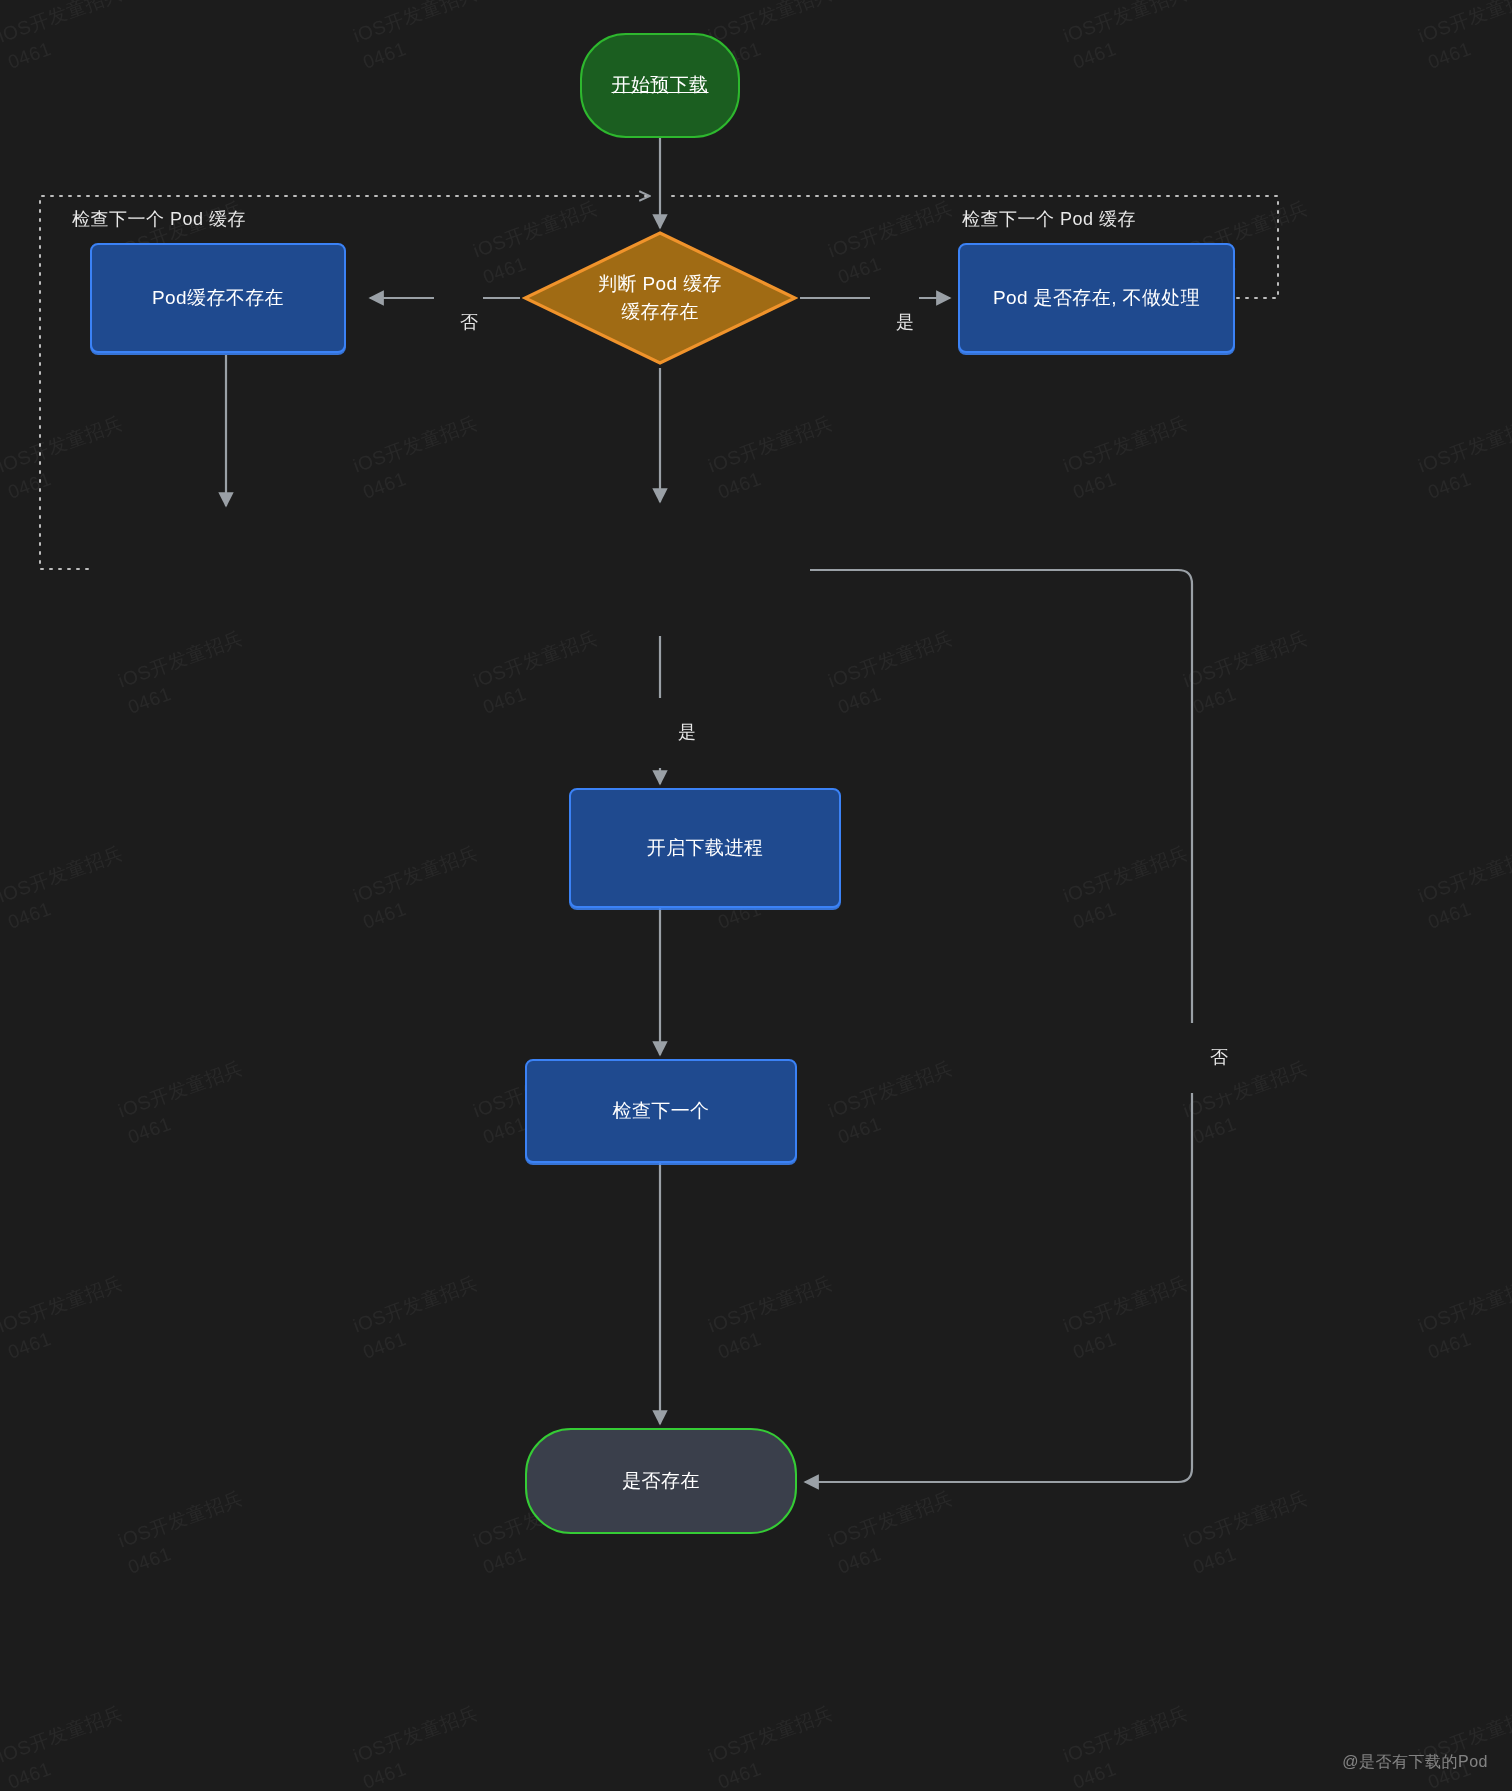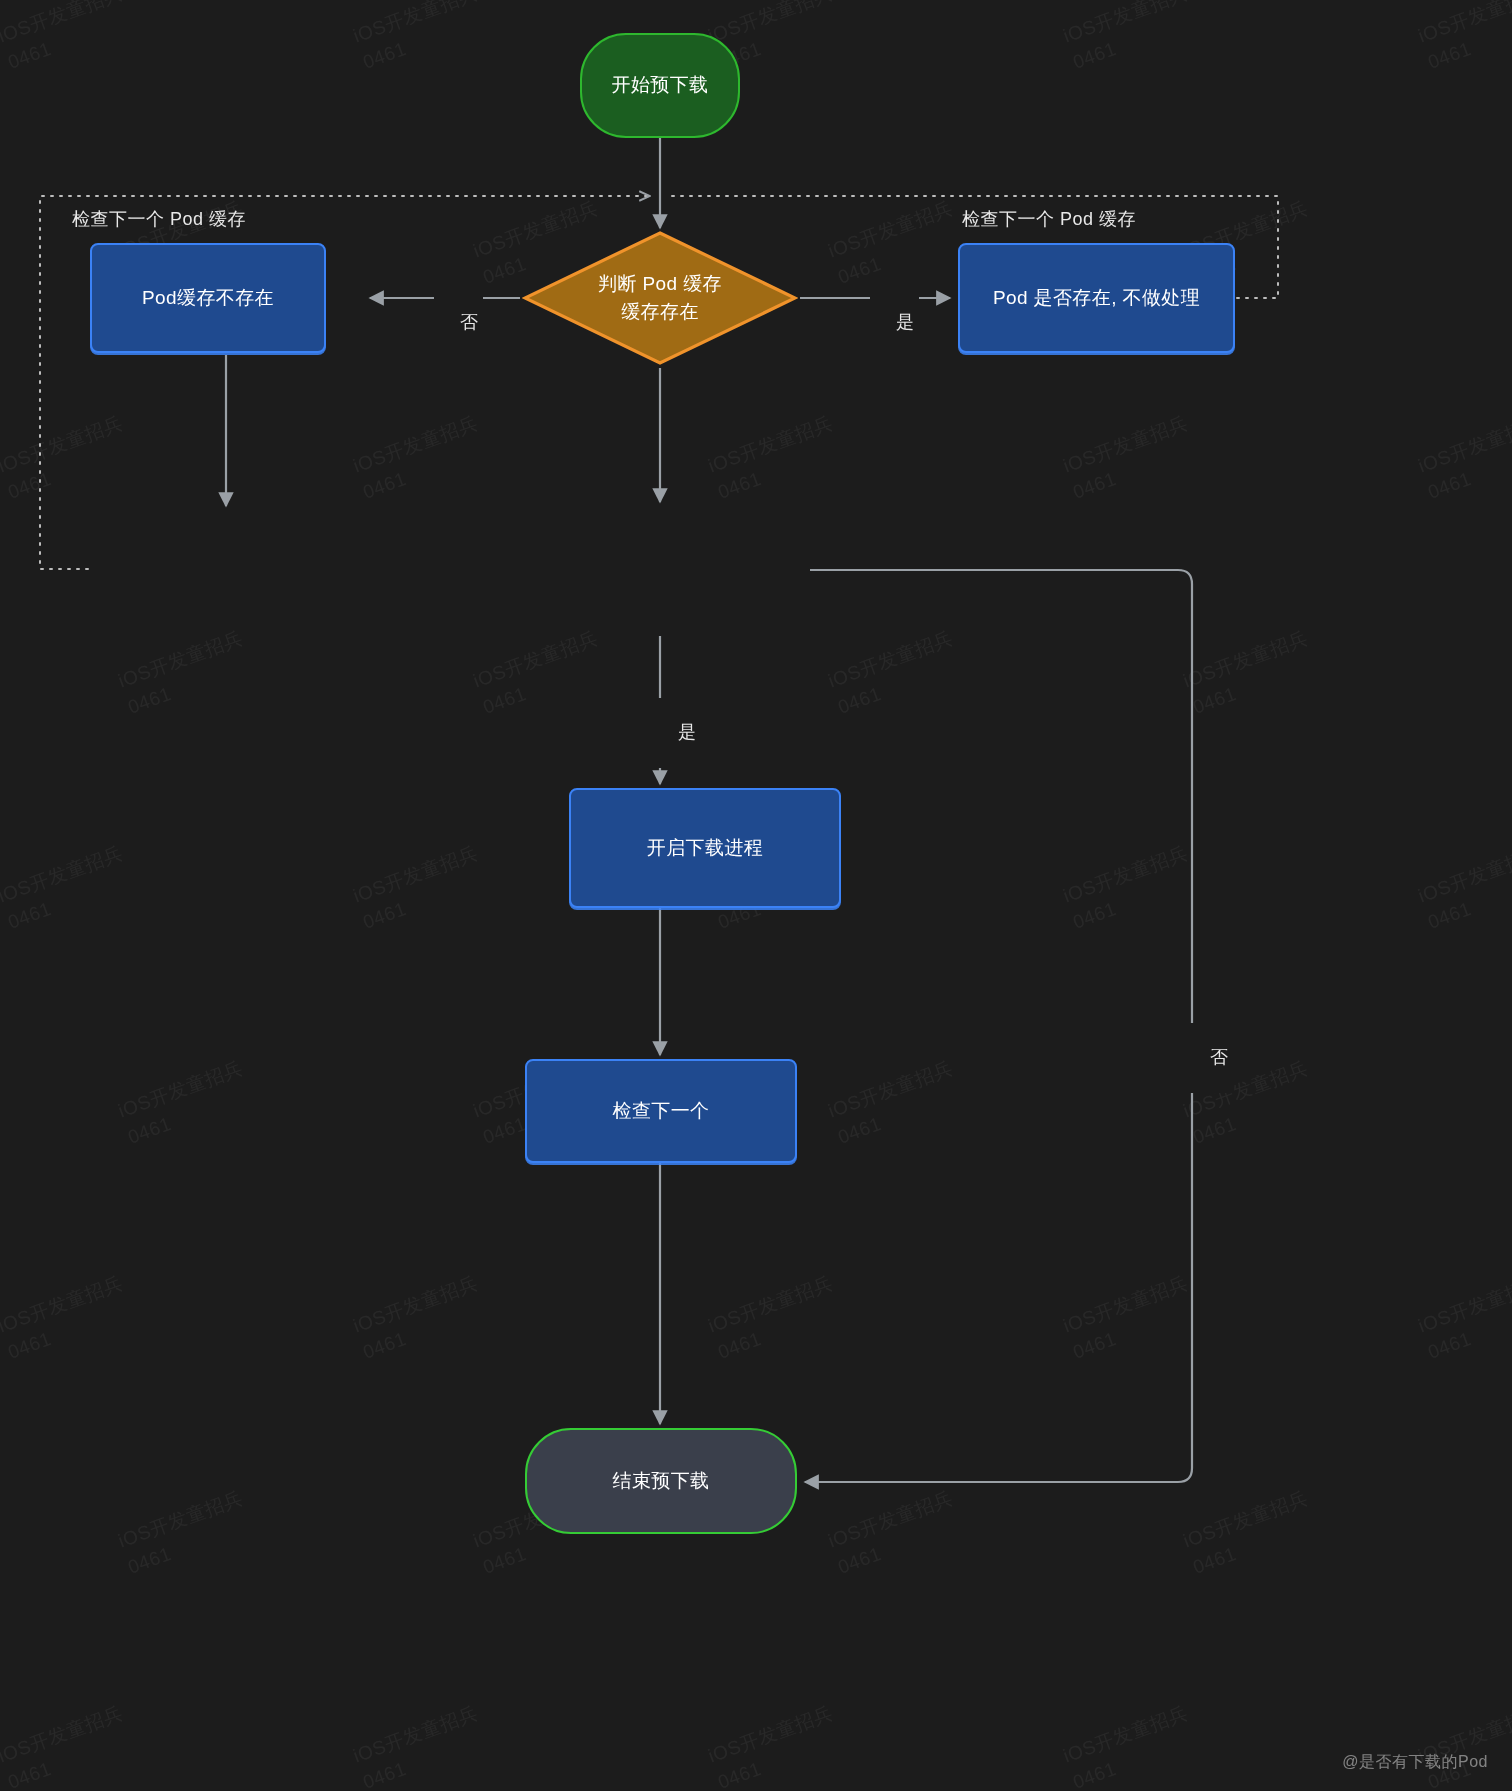--- a/index.html
+++ b/index.html
@@ -237,52 +237,52 @@
 
     <path d="M 660 636 L 660 784" fill="none" stroke="#9aa0a6" stroke-width="2.2" marker-end="url(#arrow)"></path>
 
     <path d="M 660 892 L 660 1055" fill="none" stroke="#9aa0a6" stroke-width="2.2" marker-end="url(#arrow)"></path>
 
     <path d="M 660 1163 L 660 1424" fill="none" stroke="#9aa0a6" stroke-width="2.2" marker-end="url(#arrow)"></path>
 
     <path d="M 810 570 L 1178 570 Q 1192 570 1192 584 L 1192 1468 Q 1192 1482 1178 1482 L 805 1482" fill="none" stroke="#9aa0a6" stroke-width="2.2" marker-end="url(#arrow)"></path>
   </svg>
 
-  <div class="node node-start" style="left:580px; top:33px; width:160px; height:105px;">
+  <div class="node node-start" style="left:580px; top:33px; width:160px; height:105px;text-decoration:underline;">
     <span>开始预下载</span>
   </div>
 
   <div class="node node-decision" style="left:522px; top:230px; width:276px; height:136px;">
     <svg class="diamond-shape" viewBox="0 0 276 136" preserveAspectRatio="none">
       <polygon points="138,3 273,68 138,133 3,68" fill="#a06b14" stroke="#f0932b" stroke-width="3.2"></polygon>
     </svg>
     <span class="diamond-label">判断 Pod 缓存
 缓存存在</span>
   </div>
 
-  <div class="node node-process" style="left:90px; top:243px; width:236px; height:110px;">
+  <div class="node node-process" style="left:90px; top:243px; width:256px; height:110px;">
     <span>Pod缓存不存在</span>
   </div>
 
   <div class="node node-process" style="left:958px; top:243px; width:277px; height:110px;">
     <span>Pod 是否存在, 不做处理</span>
   </div>
 
 
 
   <div class="node node-process" style="left:525px; top:788px; width:272px; height:120px;margin-left:44px;">
     <span>开启下载进程</span>
   </div>
 
   <div class="node node-process" style="left:525px; top:1059px; width:272px; height:104px;">
     <span>检查下一个</span>
   </div>
 
   <div class="node node-end" style="left:525px; top:1428px; width:272px; height:106px;">
-    <span>结束预下载</span>
+    <span>是否存在</span>
   </div>
 
   <div class="edge-label" style="left:50px; top:185px;">
     <span>检查下一个 Pod 缓存</span>
   </div>
 
   <div class="edge-label" style="left:940px; top:185px;">
     <span>检查下一个 Pod 缓存</span>
   </div>
 

